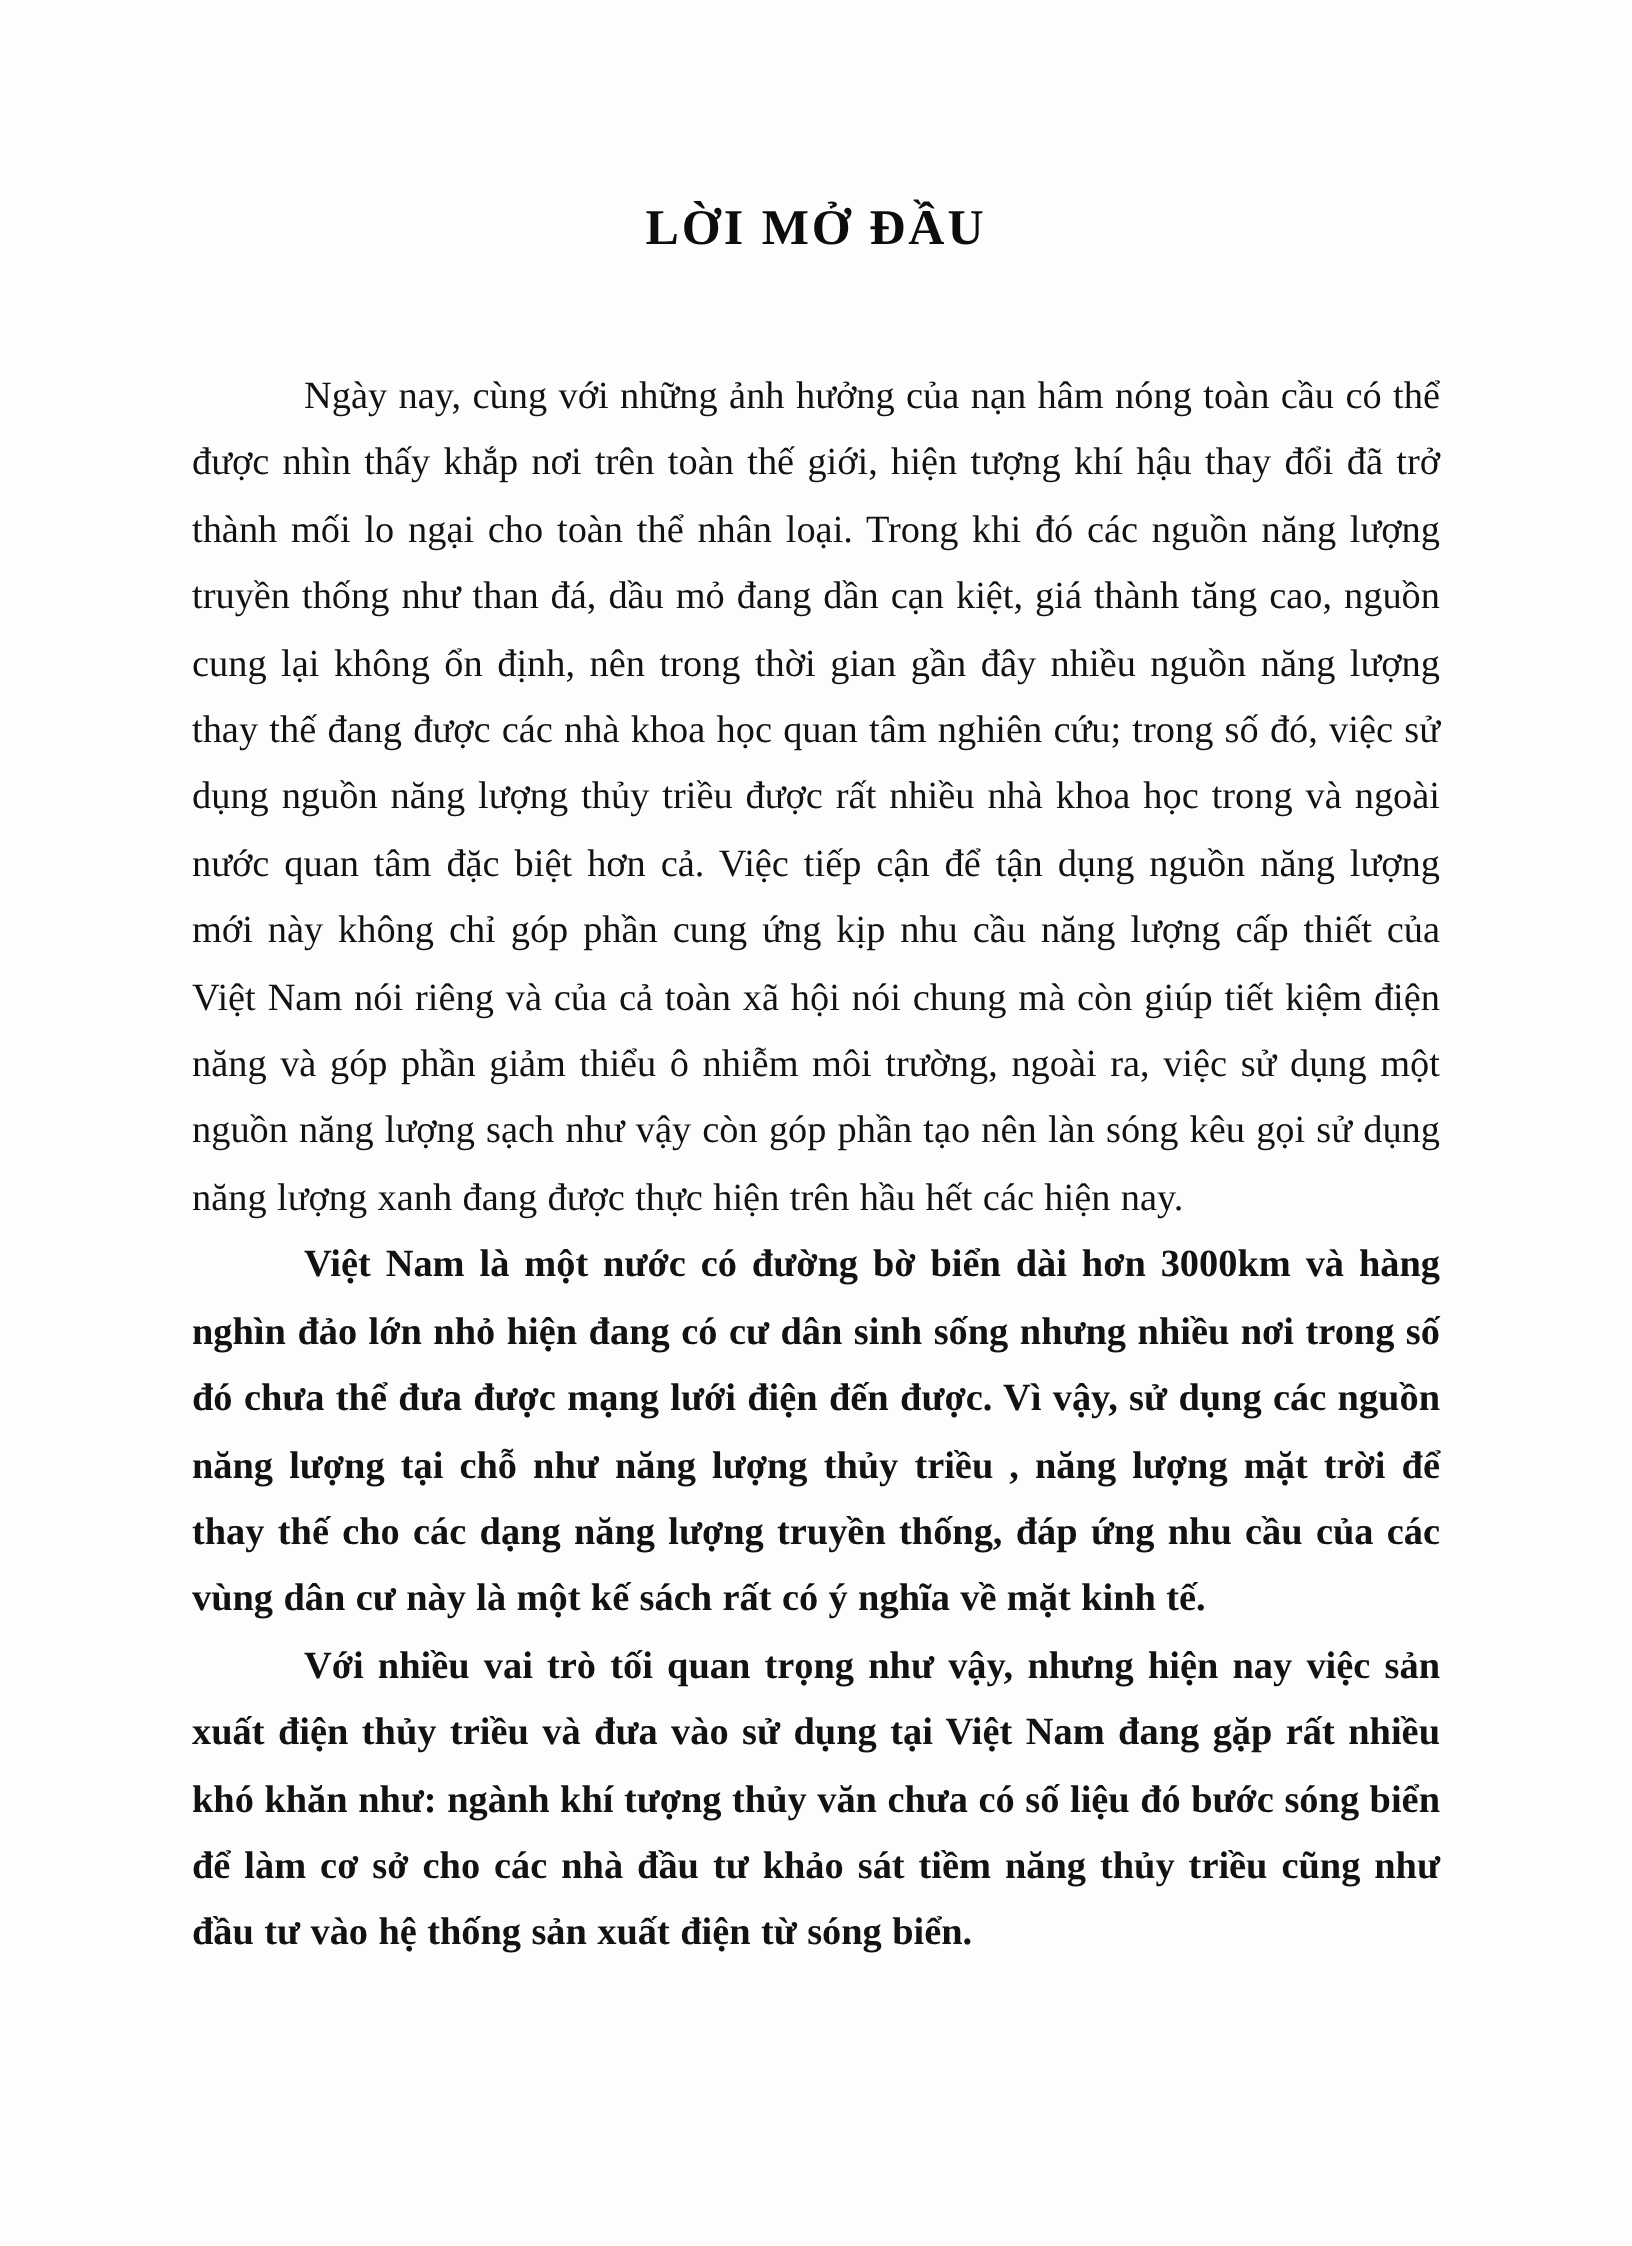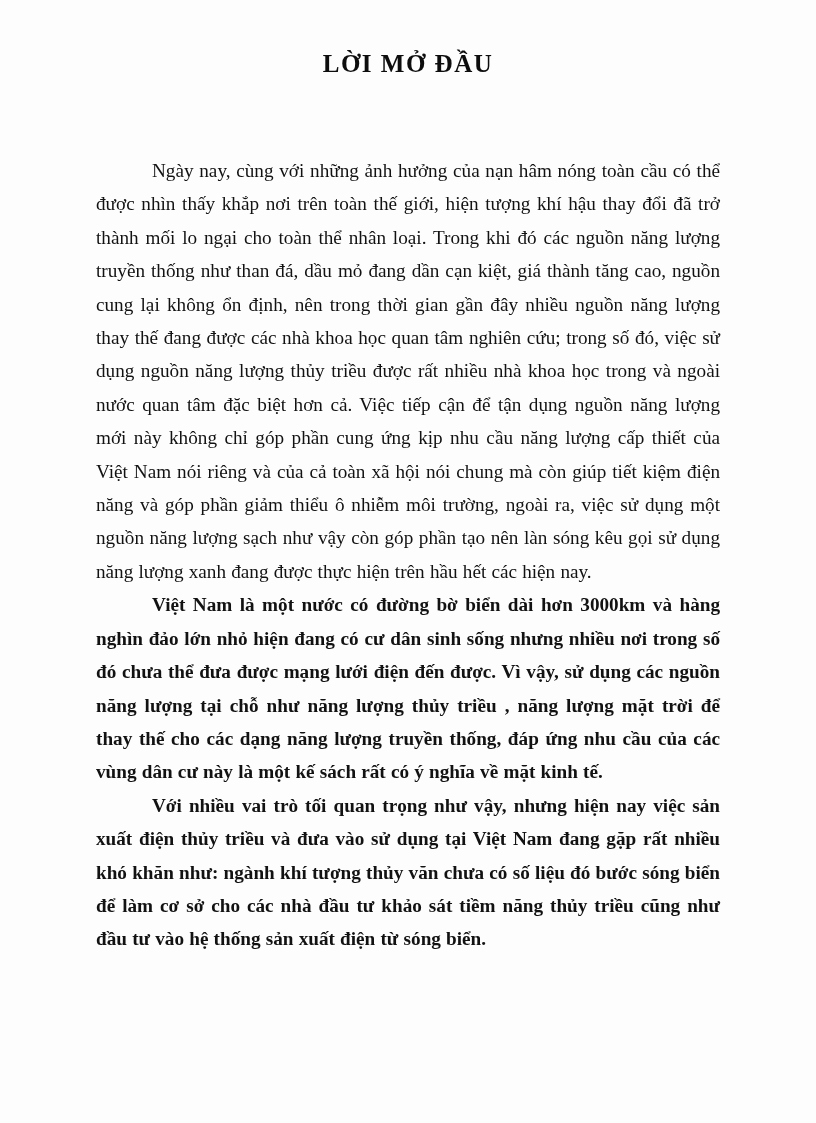--- a/index.html
+++ b/index.html
@@ -12,34 +12,34 @@
     background: #ffffff;
     font-family: "Liberation Serif", "DejaVu Serif", serif;
     color: #111111;
     overflow: hidden;
   }
   .page {
     position: relative;
     width: 816px;
     height: 1123px;
     box-sizing: border-box;
-    padding: 40px 96px 60px 96px;
+    padding: 91px 96px 60px 96px;
     background: #fdfdfd;
   }
   .doc-title {
     text-align: center;
     font-size: 25px;
     font-weight: bold;
     letter-spacing: 1.5px;
     margin: 10px 0 0 0;
     padding: 0;
     color: #0d0d0d;
   }
   .body-text {
-    margin-top: 76px;
+    margin-top: 53px;
   }
   .para {
     text-align: justify;
     text-justify: inter-word;
     font-size: 19.2px;
     line-height: 33.4px;
     text-indent: 56px;
     margin: 0 0 0 0;
     color: #121212;
     word-spacing: 0.4px;

